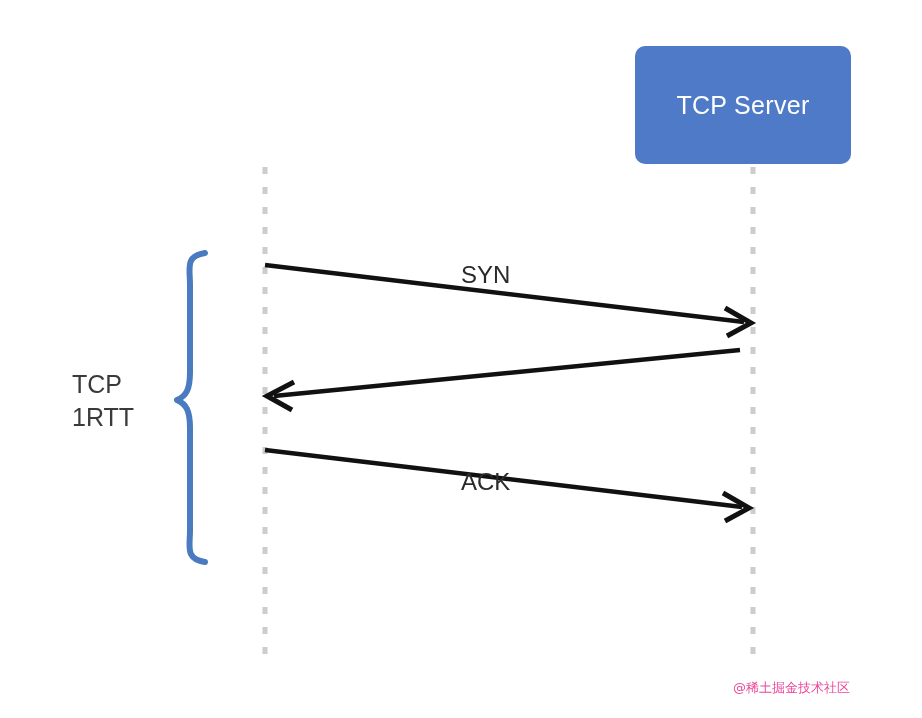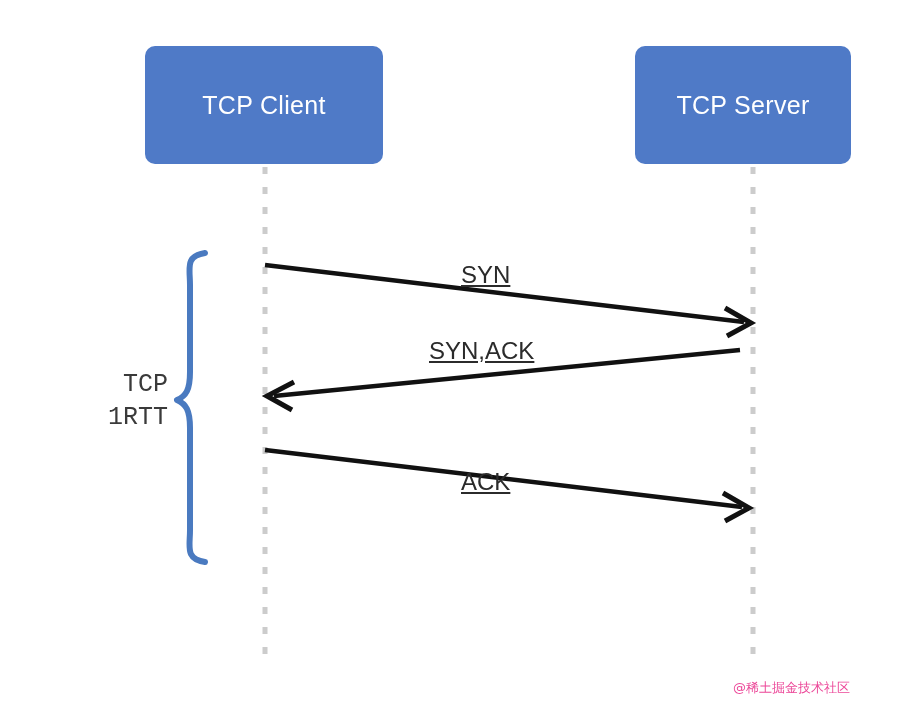--- a/index.html
+++ b/index.html
@@ -46,44 +46,42 @@
     left: 635px;
     top: 46px;
     width: 216px;
     height: 118px;
   }
   .msg-label {
     position: absolute;
     font-size: 24px;
     color: #2b2b2b;
     white-space: nowrap;
-    text-decoration: underline;
   }
   #label-syn {
     left: 461px;
     top: 261px;
   }
   #label-synack {
     left: 429px;
     top: 337px;
   }
   #label-ack {
     left: 461px;
     top: 468px;
   }
   #rtt-label {
     position: absolute;
     left: 72px;
     top: 368px;
     width: 96px;
-    text-align: right;
+    text-align: left;
     font-size: 25px;
     color: #3a3a3a;
     line-height: 33px;
-    font-family: Liberation Mono, monospace;
   }
   #watermark {
     position: absolute;
     left: 733px;
     top: 679px;
     font-size: 13px;
     color: #ec4899;
     white-space: nowrap;
     font-family: "DejaVu Sans", sans-serif;
   }
@@ -115,31 +113,27 @@
 
     <path d="M 205 253
              C 185 256, 190 268, 190 285
              L 190 372
              C 190 390, 186 396, 177 400
              C 186 404, 190 410, 190 428
              L 190 530
              C 190 547, 185 559, 205 562" fill="none" stroke="#4a7ac0" stroke-width="6" stroke-linecap="round" stroke-linejoin="round"></path>
   </svg>
 
-  <div class="node-box" id="client-box" style="background:#4f7ac7;">
-    <span>TCP Client</span>
-  </div>
 
   <div class="node-box" id="server-box" style="background:#4f7ac7;">
     <span>TCP Server</span>
   </div>
 
   <div class="msg-label" id="label-syn">SYN</div>
 
-  <div class="msg-label" id="label-synack">SYN,ACK</div>
 
   <div class="msg-label" id="label-ack">ACK</div>
 
   <div id="rtt-label">
     <div>TCP</div>
     <div>1RTT</div>
   </div>
 
   <div id="watermark">@稀土掘金技术社区</div>
 

